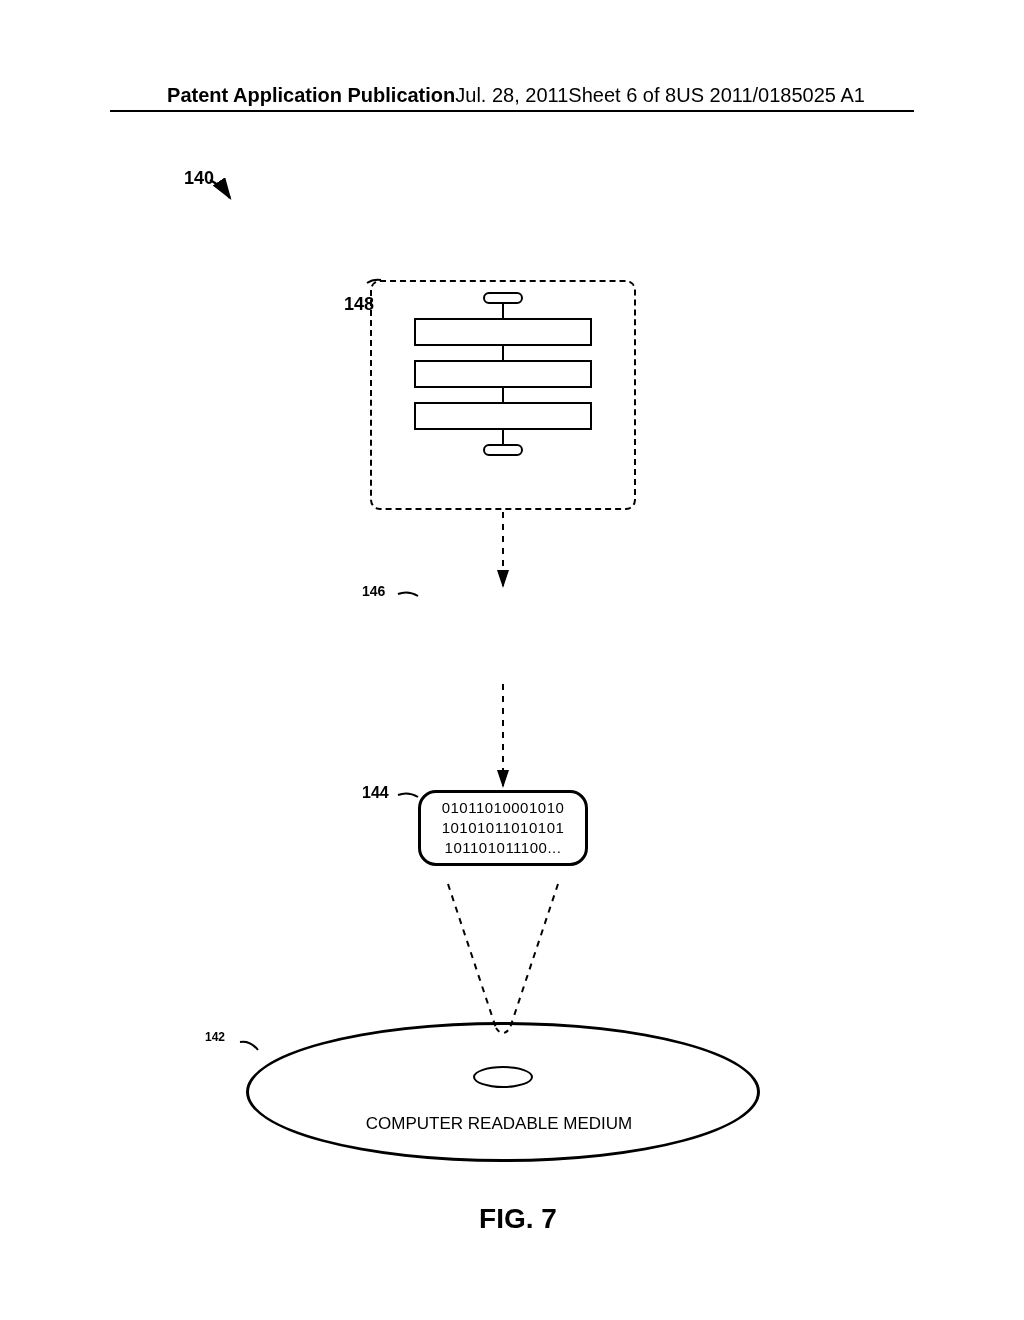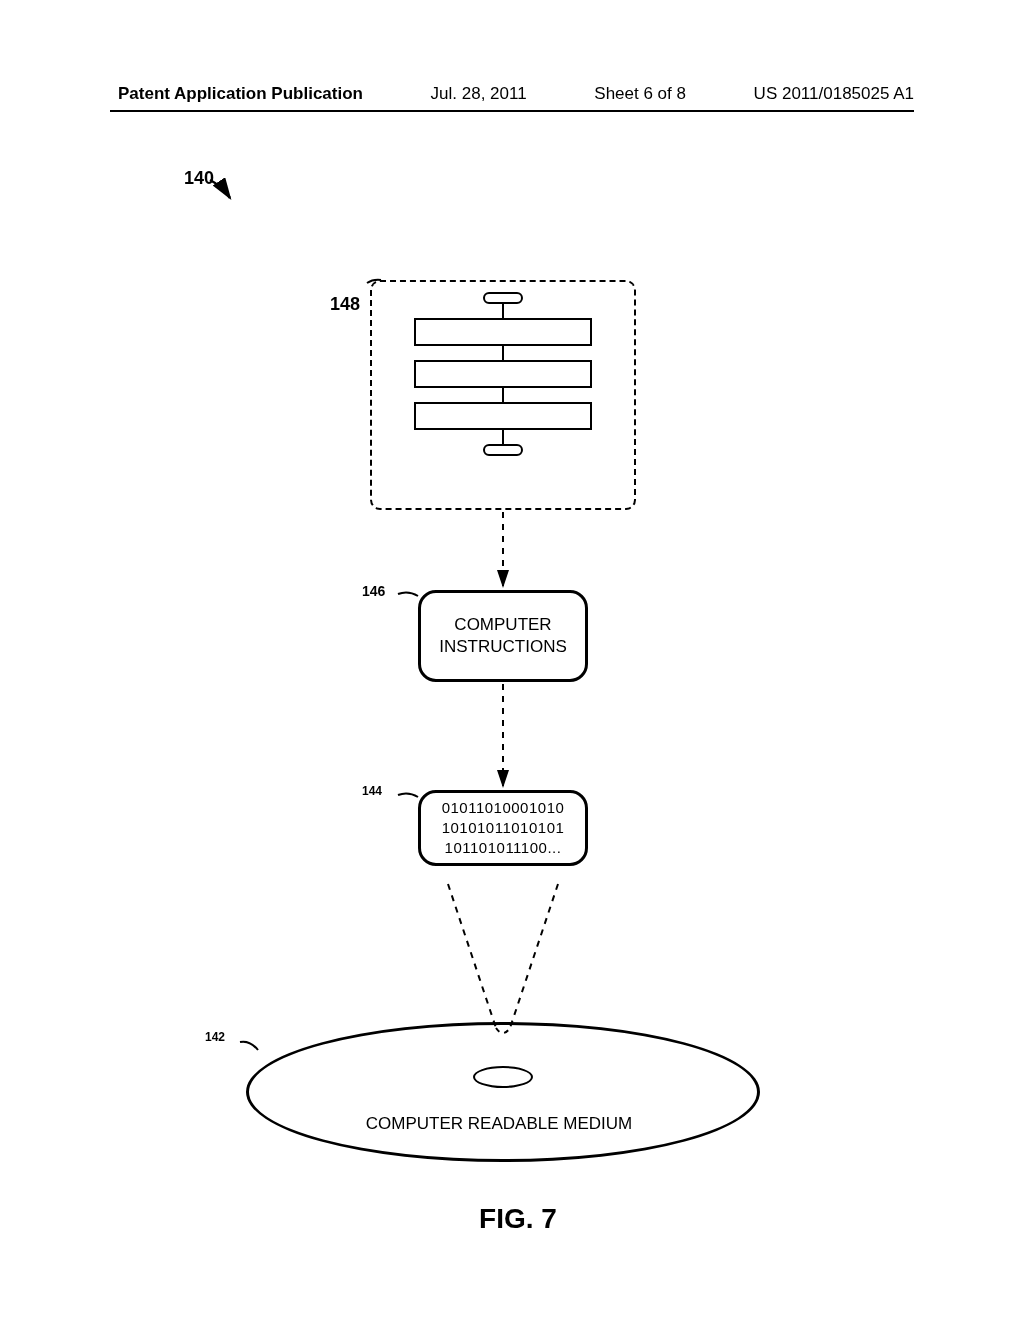--- a/index.html
+++ b/index.html
@@ -18,22 +18,22 @@
     height: 1320px;
     position: relative;
   }
   .header {
     position: absolute;
     top: 84px;
     left: 0;
     right: 0;
     padding: 0 110px 0 118px;
     display: flex;
-    justify-content: space-between;
-    font-size: 17px;
+    justify-content: center;
+    font-size: 20px;
   }
   .header .pub { font-weight: bold; }
   .header .date {}
   .header .pubnum {}
   .hr {
     position: absolute;
     top: 110px;
     left: 110px;
     right: 110px;
     border-top: 2px solid #000;
@@ -43,37 +43,37 @@
     position: absolute;
     top: 168px;
     left: 175px;
     font-size: 18px;
     font-weight: bold;
     margin-left: 9px;
   }
   .ref148 {
     position: absolute;
     top: 272px;
-    left: 330px;
+    left: 344px;
     font-size: 18px;
     font-weight: bold;
     margin-top: 22px;
   }
   .ref146 {
     position: absolute;
     top: 583px;
     left: 362px;
     font-size: 14px;
     font-weight: bold;
   }
   .ref144 {
     position: absolute;
     top: 784px;
     left: 362px;
-    font-size: 12px;
+    font-size: 16px;
     font-weight: bold;
   }
   .ref142 {
     position: absolute;
     top: 1030px;
     left: 205px;
     font-size: 12px;
     font-weight: bold;
   }
 
@@ -248,24 +248,20 @@
     <div class="vline"></div>
     <div class="proc"></div>
     <div class="vline"></div>
     <div class="proc"></div>
     <div class="vline"></div>
     <div class="proc"></div>
     <div class="vline"></div>
     <div class="terminator"></div>
   </div>
 
-  <div class="box146">
-    <span>COMPUTER</span>
-    <span>INSTRUCTIONS</span>
-  </div>
 
   <div class="box144">
     <span>01011010001010</span>
     <span>10101011010101</span>
     <span>101101011100...</span>
   </div>
 
   <div class="cd">
     <div class="cd-outer"></div>
     <div class="cd-inner"></div>

